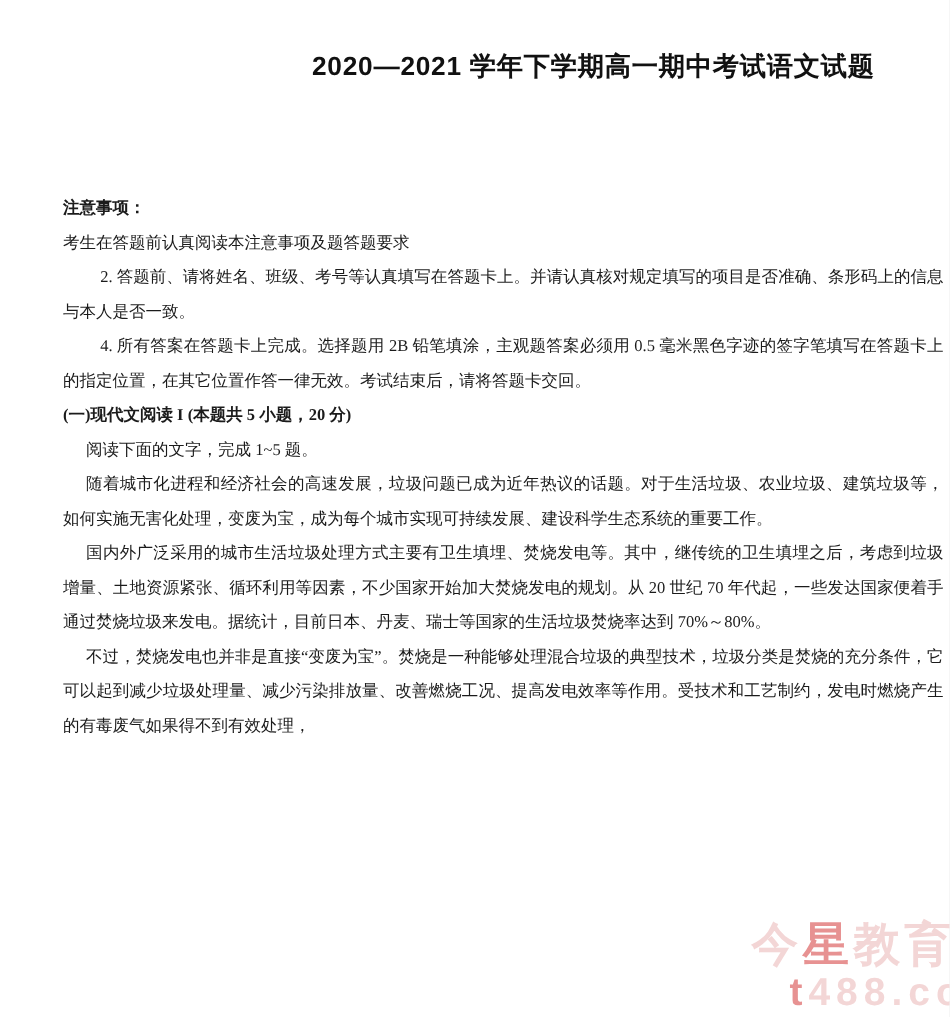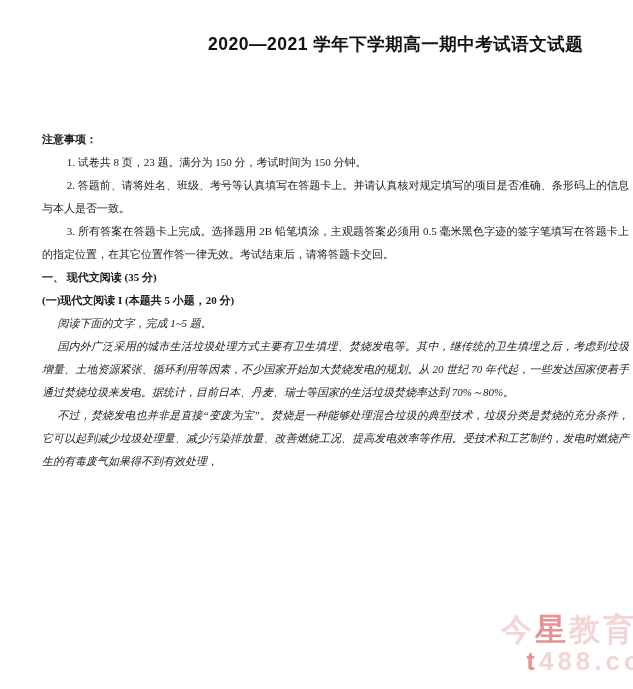--- a/index.html
+++ b/index.html
@@ -29,21 +29,21 @@
   }
   .content p {
     margin:0;
     font-size:11px;
     line-height:23px;
     text-align:justify;
   }
   .b   { font-weight:bold; }
   .ind2 { text-indent:2.25em; }  
   .ind1 { text-indent:1.4em; }   
-  .kai  { font-style:italic; }   
+  .kai  { }   
   .watermark {
     position:absolute;
     right:-6px; top:614px;
     text-align:right;
     font-family:"Liberation Sans", sans-serif;
     font-weight:bold;
     opacity:0.55;
     pointer-events:none;
     line-height:1;
   }
@@ -53,29 +53,29 @@
 </head>
 <body>
 
 <div class="page">
   <div class="content">
 
     <h1 class="doc-title">2020—2021 学年下学期高一期中考试语文试题</h1>
 
     <div>
       <p class="b">注意事项：</p>
-      <p class="ind2">1. 试卷共 8 页，23 题。满分为 150 分，考试时间为 150 分钟。</p>
+      <p>考生在答题前认真阅读本注意事项及题答题要求</p>
       <p class="ind2">2. 答题前、请将姓名、班级、考号等认真填写在答题卡上。并请认真核对规定填写的项目是否准确、条形码上的信息与本人是否一致。</p>
-      <p class="ind2">3. 所有答案在答题卡上完成。选择题用 2B 铅笔填涂，主观题答案必须用 0.5 毫米黑色字迹的签字笔填写在答题卡上的指定位置，在其它位置作答一律无效。考试结束后，请将答题卡交回。</p>
+      <p class="ind2">4. 所有答案在答题卡上完成。选择题用 2B 铅笔填涂，主观题答案必须用 0.5 毫米黑色字迹的签字笔填写在答题卡上的指定位置，在其它位置作答一律无效。考试结束后，请将答题卡交回。</p>
     </div>
 
     <div>
-      <p class="b">一、 现代文阅读 (35 分)</p>
       <p class="b">(一)现代文阅读 I (本题共 5 小题，20 分)</p>
       <p class="ind1 kai">阅读下面的文字，完成 1~5 题。</p>
+      <p class="ind1 kai">随着城市化进程和经济社会的高速发展，垃圾问题已成为近年热议的话题。对于生活垃圾、农业垃圾、建筑垃圾等，如何实施无害化处理，变废为宝，成为每个城市实现可持续发展、建设科学生态系统的重要工作。</p>
       <p class="ind1 kai">国内外广泛采用的城市生活垃圾处理方式主要有卫生填埋、焚烧发电等。其中，继传统的卫生填埋之后，考虑到垃圾增量、土地资源紧张、循环利用等因素，不少国家开始加大焚烧发电的规划。从 20 世纪 70 年代起，一些发达国家便着手通过焚烧垃圾来发电。据统计，目前日本、丹麦、瑞士等国家的生活垃圾焚烧率达到 70%～80%。</p>
       <p class="ind1 kai">不过，焚烧发电也并非是直接“变废为宝”。焚烧是一种能够处理混合垃圾的典型技术，垃圾分类是焚烧的充分条件，它可以起到减少垃圾处理量、减少污染排放量、改善燃烧工况、提高发电效率等作用。受技术和工艺制约，发电时燃烧产生的有毒废气如果得不到有效处理，</p>
     </div>
 
   </div>
 
   <div class="watermark">
     <div class="wm-row1">
       <span class="wm-light" style="color: rgb(234, 180, 180);">今</span><span class="wm-red" style="color: rgb(211, 58, 58);">星</span><span class="wm-light" style="color: rgb(234, 180, 180);">教育网</span>
     </div>

